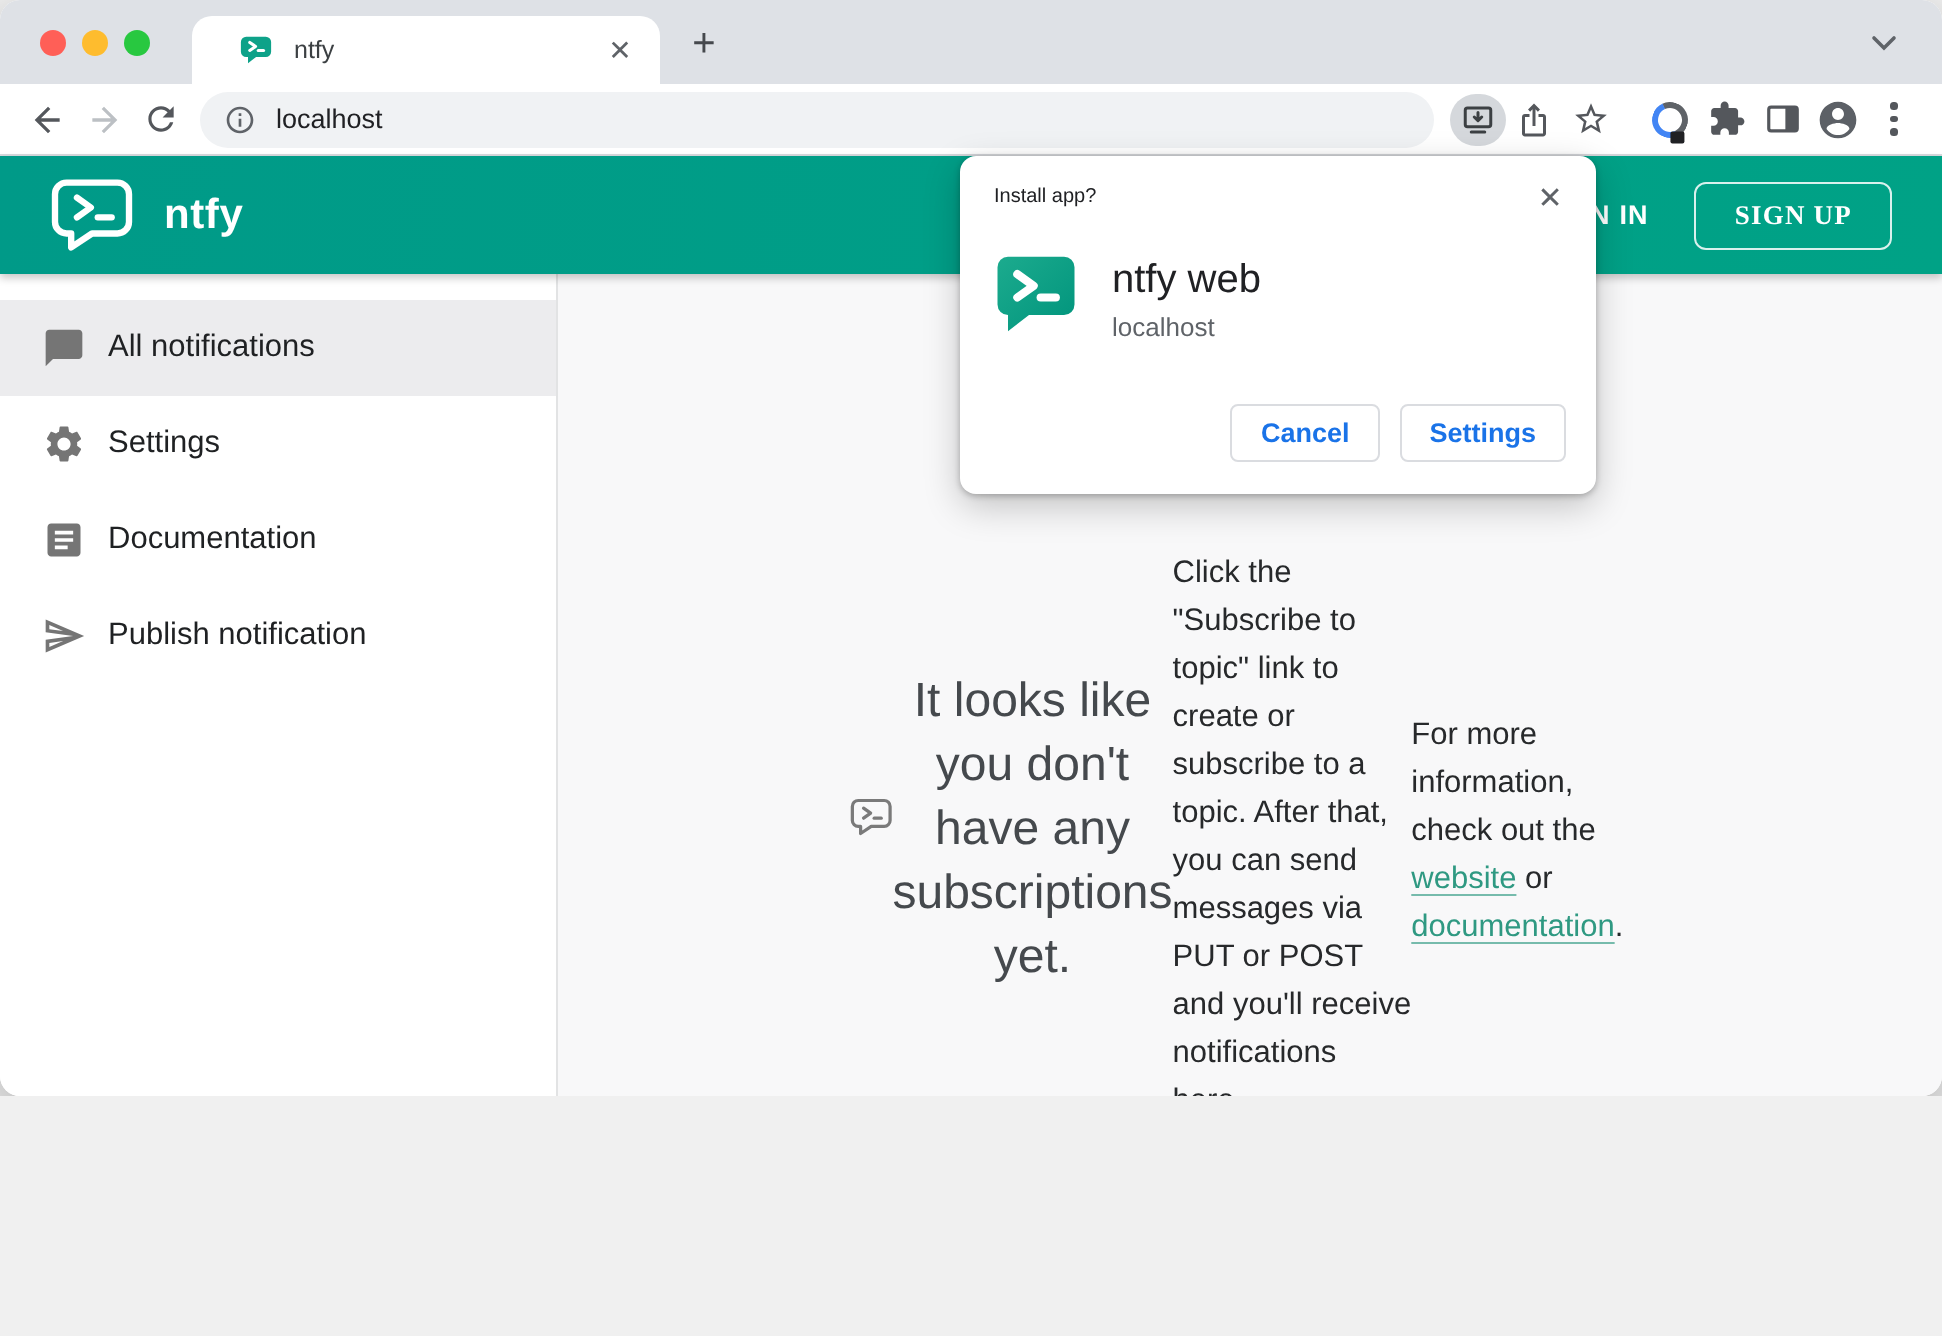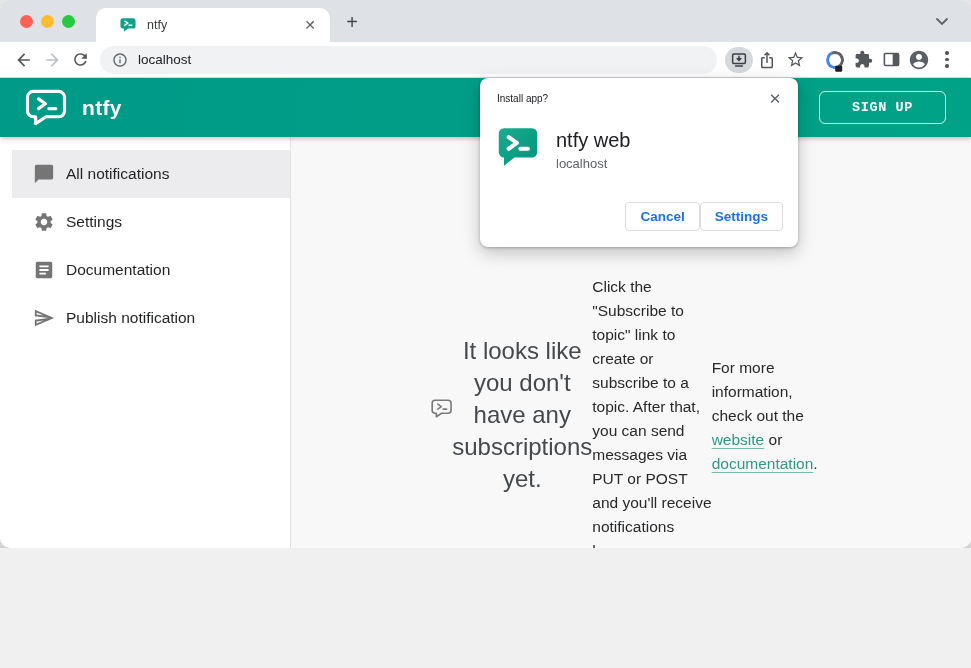--- a/index.html
+++ b/index.html
@@ -36,23 +36,23 @@
   .kebab i{width:3.5px;height:3.5px;border-radius:50%;background:#54575c;}
   
   .appheader{
     position:relative;height:59px;background:linear-gradient(100deg,#009a88,#00a286);
     display:flex;align-items:center;padding:0 25px;color:#fff;
     box-shadow:0 2px 4px rgba(0,0,0,.22);
   }
   .brand{font-size:21px;font-weight:bold;margin-left:15px;letter-spacing:.3px;}
   .header-right{position:absolute;right:25px;top:0;height:100%;display:flex;align-items:center;gap:15px;}
   .signin{font-size:13.5px;font-weight:bold;letter-spacing:.6px;cursor:pointer;padding:8px 8px;}
-  .signup{font-size:13.5px;font-weight:bold;letter-spacing:.6px;cursor:pointer;border:1.5px solid rgba(255,255,255,.85);border-radius:6px;padding:8px 32px;background:transparent;color:#fff;font-family:Liberation Mono, monospace;}
-  
-  .appbody{display:flex;height:531px;padding-left:12px;}
+  .signup{font-size:13.5px;font-weight:bold;letter-spacing:.6px;cursor:pointer;border:1.5px solid rgba(255,255,255,.85);border-radius:6px;padding:8px 19px;background:transparent;color:#fff;font-family:Liberation Serif, serif;}
+  
+  .appbody{display:flex;height:531px;}
   .sidebar{width:279px;background:#fff;border-right:1px solid #e2e3e4;padding-top:13px;flex:0 0 auto;}
   .side-item{height:48px;display:flex;align-items:center;padding:0 16px 0 20px;cursor:pointer;}
   .side-item.selected{background:#ececee;}
   .side-icon{width:24px;height:24px;color:#757575;flex:0 0 auto;display:flex;align-items:center;justify-content:center;}
   .side-label{margin-left:10px;font-size:15.5px;color:#1f2123;}
   .main{flex:1;background:#f8f8f9;display:flex;flex-direction:column;align-items:center;}
   .empty{width:400px;margin-top:116px;display:flex;flex-direction:row;align-items:center;}
   .empty-logo{color:#7a7a7a;}
   .empty-heading{width:380px;font-size:24px;line-height:32px;color:#45494d;text-align:center;margin:14px 0 0 0;font-weight:400;}
   .empty-para{width:360px;font-size:15.5px;line-height:24px;color:#27292b;margin:22px 0 0 0;text-align:left;}
@@ -63,21 +63,21 @@
     position:absolute;left:480px;top:78px;width:318px;height:169px;background:#fff;
     border-radius:8px;box-shadow:0 1px 3px rgba(0,0,0,.25),0 6px 18px rgba(0,0,0,.22);
     z-index:50;padding:15px 17px;
   }
   .dlg-title{font-size:10px;color:#202124;}
   .dlg-close{position:absolute;top:10px;right:12px;width:22px;height:22px;color:#5f6368;font-size:15px;display:flex;align-items:center;justify-content:center;cursor:pointer;}
   .dlg-row{display:flex;margin-top:22px;align-items:flex-start;}
   .dlg-appinfo{margin-left:17px;padding-top:3px;}
   .dlg-appname{font-size:20px;color:#202124;}
   .dlg-origin{font-size:13px;color:#5f6368;margin-top:4px;}
-  .dlg-actions{position:absolute;right:15px;bottom:16px;display:flex;}
+  .dlg-actions{position:absolute;right:15px;bottom:16px;display:flex;gap:10px;}
   .dlg-btn{min-width:72px;height:29px;background:#fff;border:1px solid #dadce0;border-radius:4px;color:#1a73e8;font-size:13.5px;font-weight:bold;font-family:inherit;cursor:pointer;padding:0 14px;}
   svg{display:block;}
 </style>
 </head>
 <body>
 
 <div class="window">
 
   <div class="tabstrip">
     <div class="traffic">

